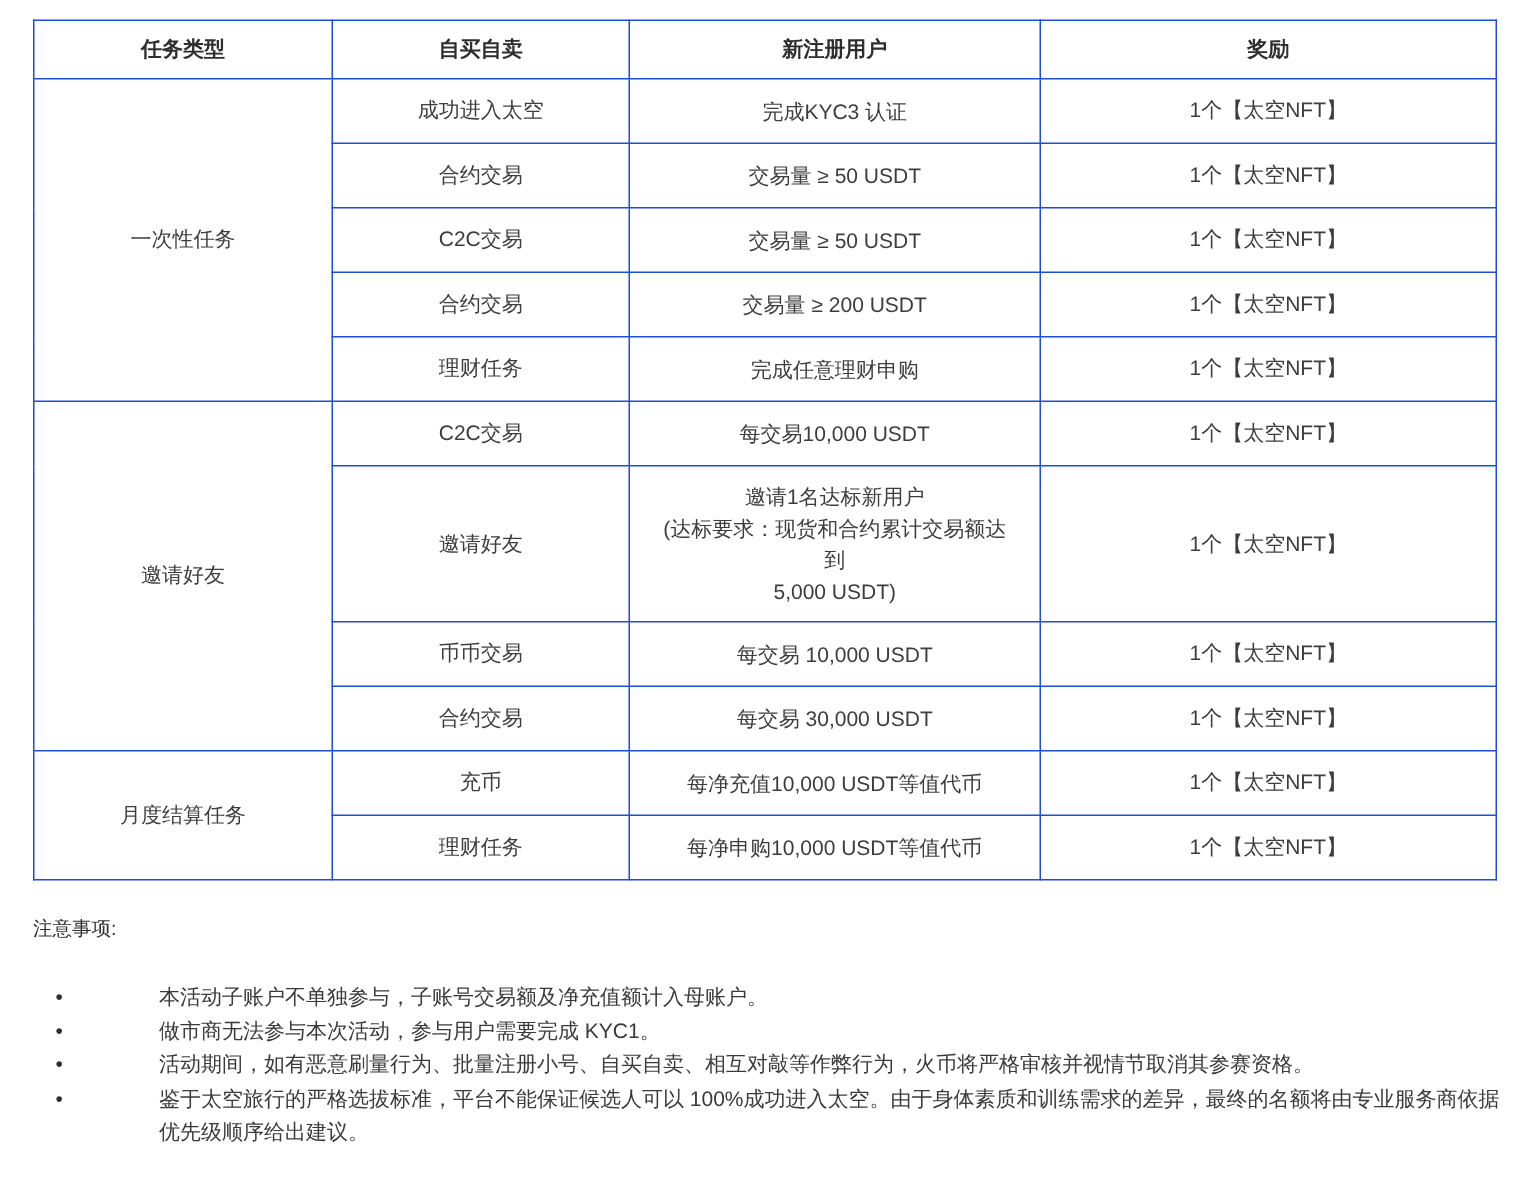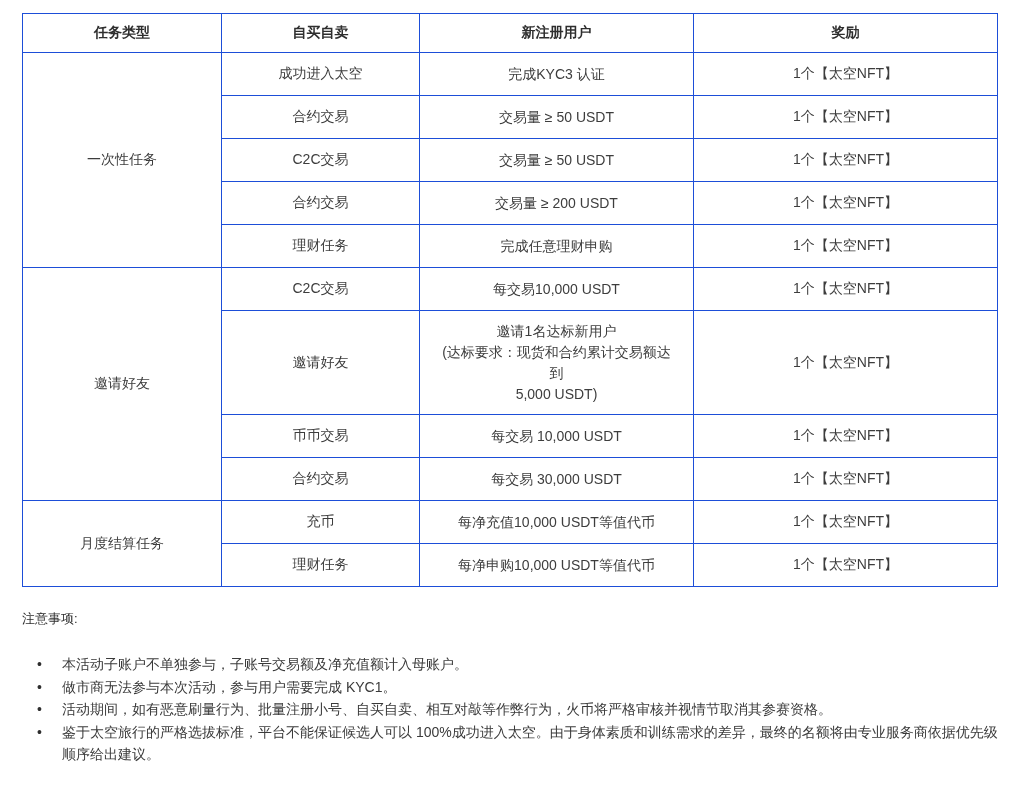--- a/index.html
+++ b/index.html
@@ -72,20 +72,21 @@
     flex: 0 0 auto;
     width: 12px;
     margin-right: 13px;
     font-size: 14px;
     color: #2e2e2e;
     line-height: 22.5px;
   }
   ul.notes-list .note-text {
     flex: 1 1 auto;
     max-width: 950px;
+    margin-left: 44px;
   }
 </style>
 </head>
 <body>
 
 <div class="page">
 
 
   <table class="task-table">
     <colgroup>

